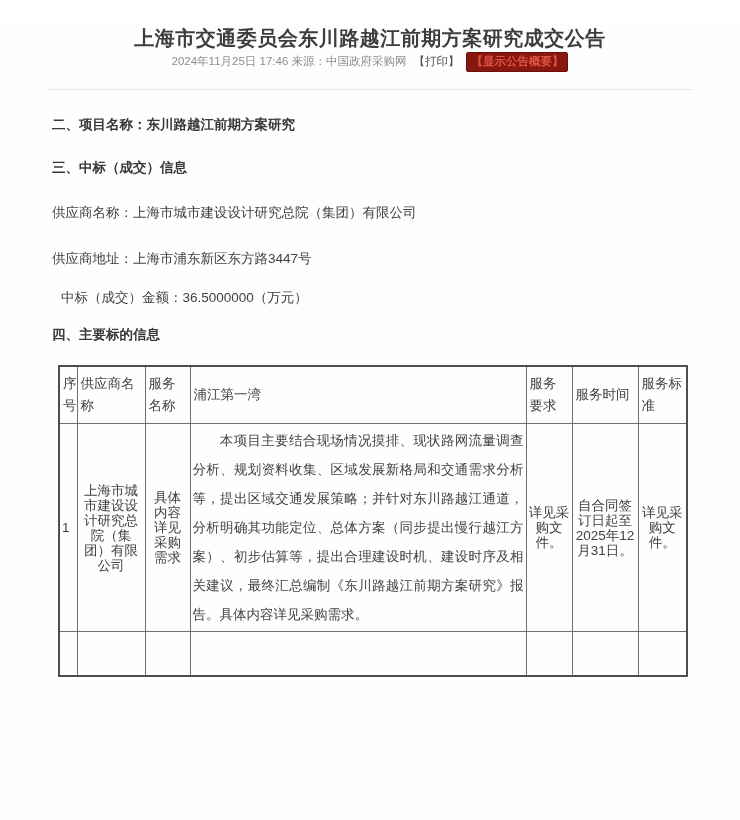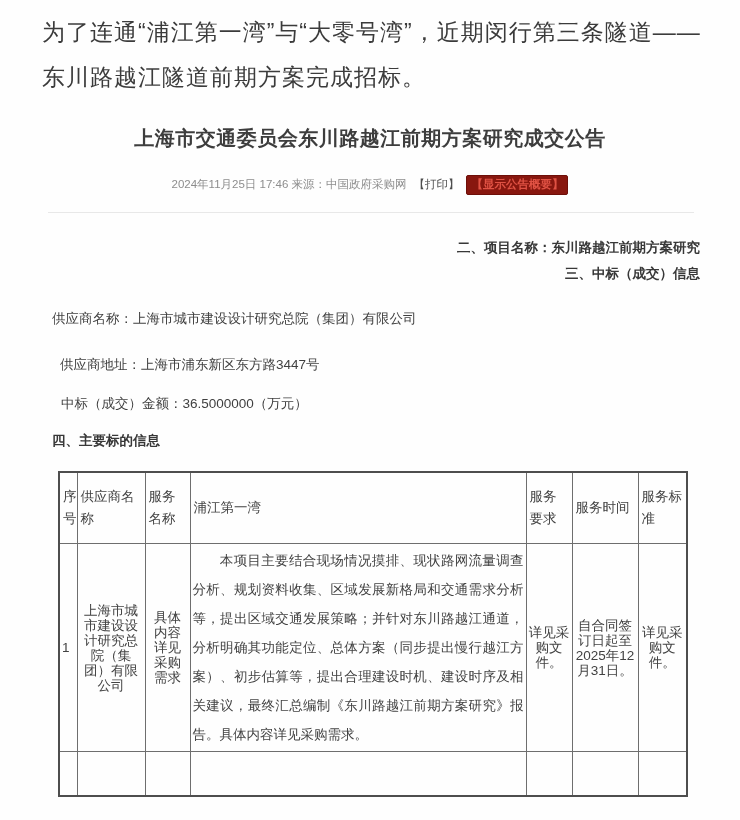--- a/index.html
+++ b/index.html
@@ -18,63 +18,62 @@
     color: #3b3b3b; font-weight: 500;
   }
 
   
   .ann-title {
     margin-top: 25px; text-align: center;
     font-size: 20px; font-weight: bold; letter-spacing: 0.5px;
     color: #3d3d3d;
   }
   .meta {
-    margin-top: 23px;
     display: flex; justify-content: center; align-items: center; gap: 7px;
     font-size: 11.5px; color: #8d8d8d;
   }
   .meta .print { color: #4d4d4d; cursor: pointer; }
   .meta .summary-btn {
     display: inline-block; padding: 2px 4px 3px;
     background: #88170f; color: #e05244;
     border: 1px solid #6e0f09; border-radius: 2px;
     font-size: 11.5px; font-weight: bold; cursor: pointer; line-height: 1.1;
   }
   .divider { margin: 17px 46px 0 48px; border-top: 1px solid #e8e8e8; }
 
   
   .sections { margin-left: 52px; margin-right: 40px; font-size: 13.5px; color: #3f3f3f; }
   .sec { line-height: 18px; }
   .sec.bold { font-weight: bold; color: #383838; }
   .sec .note { font-weight: normal; color: #7d7d7d; }
   .s1 { margin-top: 26px; }
-  .s2 { margin-top: 26px; text-align: right; }
-  .s3 { margin-top: 8px; text-align: right; }
+  .s2 { margin-top: 26px; }
+  .s3 { margin-top: 25px; }
   .s4 { margin-top: 27px; }
-  .s5 { margin-top: 28px; margin-left: 8px; }
+  .s5 { margin-top: 28px; }
   .s6 { margin-top: 21px; margin-left: 9px; }
   .s7 { margin-top: 19px; }
 
   
   table.award {
     margin: 21px 0 0 58px;
     border-collapse: collapse;
     width: 628px;
     table-layout: fixed;
     border: 2px solid #4e4e4e;
     font-size: 13.5px; color: #424242;
   }
   table.award td, table.award th {
     border: 1px solid #6e6e6e;
     font-weight: normal;
     vertical-align: middle;
     padding: 2px;
     word-break: break-all;
   }
-  tr.hdr { height: 72px; }
+  tr.hdr { height: 58px; }
   tr.hdr th { text-align: left; padding: 2px 3px; line-height: 22px; }
   tr.main { height: 176px; }
   td.c-no { text-align: left; padding-left: 2px; }
   td.c-center { text-align: center; line-height: 15px; padding: 2px 3px; }
   td.c-scope {
     text-align: justify; line-height: 29px; padding: 4px 7px;
   }
   td.c-scope .indent { display: inline-block; width: 2em; }
   tr.empty { height: 44px; }
 
@@ -85,21 +84,20 @@
     color: #8f8f8f;
     text-shadow: 1px 1px 0 #fff, -1px -1px 0 #fff, 1px -1px 0 #fff, -1px 1px 0 #fff;
     white-space: nowrap;
   }
 </style>
 </head>
 <body>
 
 <div class="page">
 
-  <p class="intro">为了连通“浦江第一湾”与“大零号湾”，近期闵行第三条隧道——东川路越江隧道前期方案完成招标。</p>
 
   <h1 class="ann-title">上海市交通委员会东川路越江前期方案研究成交公告</h1>
 
   <div class="meta">
     <span>2024年11月25日 17:46 来源：中国政府采购网</span>
     <span class="print">【打印】</span>
     <span class="summary-btn">【显示公告概要】</span>
   </div>
 
   <div class="divider"></div>

